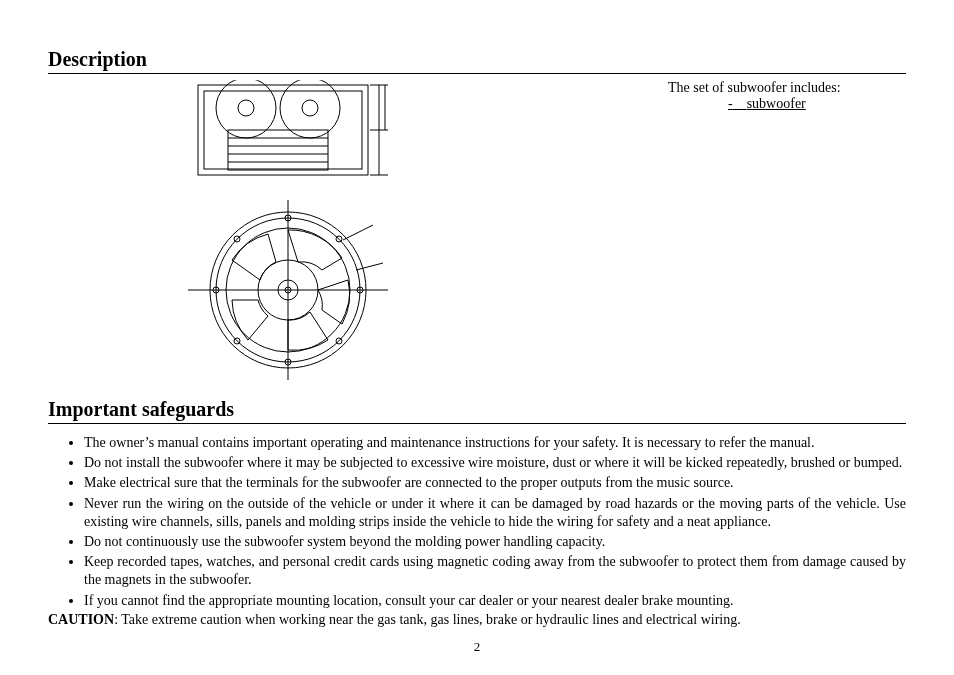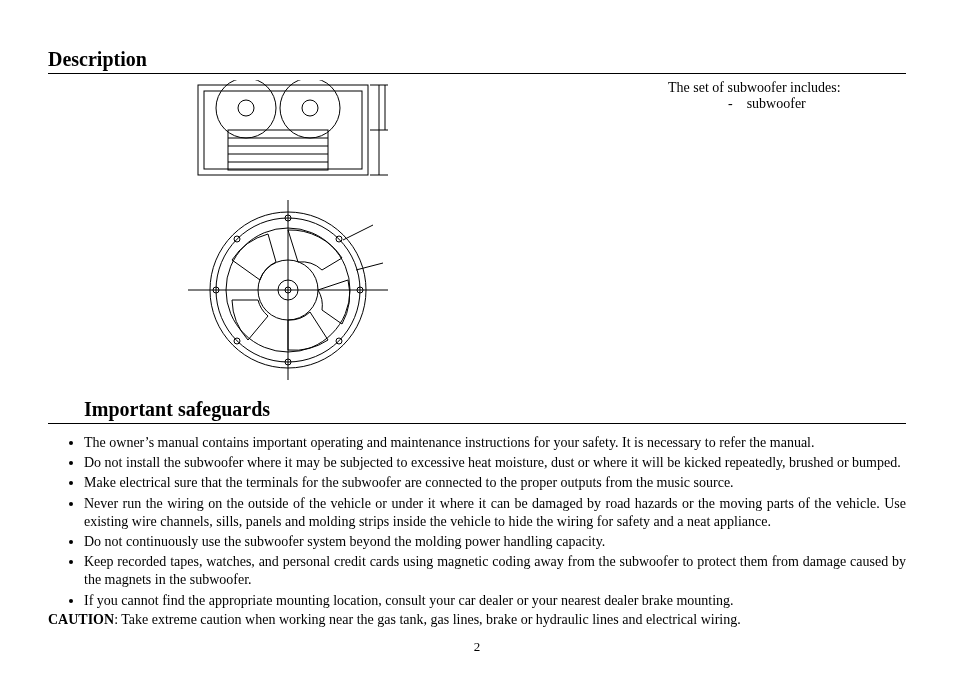--- a/index.html
+++ b/index.html
@@ -38,20 +38,21 @@
   .text-col {
     flex: 1;
     padding-left: 80px;
     font-size: 14px;
   }
   .includes-line {
     margin-top: 0;
   }
   .includes-item {
     padding-left: 60px;
+    text-decoration: underline;
   }
   .bullet-list {
     margin: 10px 0 0 0;
     padding-left: 26px;
     font-size: 14px;
   }
   .bullet-list li {
     text-align: justify;
     margin-bottom: 2px;
     line-height: 1.3;
@@ -144,26 +145,26 @@
     </div>
     <div class="text-col">
       <div class="includes-line">The set of subwoofer includes:</div>
       <div class="includes-item">
         <span>-</span>&nbsp;&nbsp;&nbsp;
         <span>subwoofer</span>
       </div>
     </div>
   </div>
 
-  <h2 class="section-title" style="margin-top:18px;margin-left:36px;">Important safeguards</h2>
+  <h2 class="section-title" style="margin-top:18px;">Important safeguards</h2>
   <hr class="hr">
 
   <ul class="bullet-list">
     <li>The owner’s manual contains important operating and maintenance instructions for your safety. It is necessary to refer the manual.</li>
-    <li>Do not install the subwoofer where it may be subjected to excessive heat moisture, dust or where it will be kicked repeatedly, brushed or bumped.</li>
+    <li>Do not install the subwoofer where it may be subjected to excessive wire moisture, dust or where it will be kicked repeatedly, brushed or bumped.</li>
     <li>Make electrical sure that the terminals for the subwoofer are connected to the proper outputs from the music source.</li>
     <li>Never run the wiring on the outside of the vehicle or under it where it can be damaged by road hazards or the moving parts of the vehicle. Use existing wire channels, sills, panels and molding strips inside the vehicle to hide the wiring for safety and a neat appliance.</li>
     <li>Do not continuously use the subwoofer system beyond the molding power handling capacity.</li>
     <li>Keep recorded tapes, watches, and personal credit cards using magnetic coding away from the subwoofer to protect them from damage caused by the magnets in the subwoofer.</li>
     <li>If you cannot find the appropriate mounting location, consult your car dealer or your nearest dealer brake mounting.</li>
   </ul>
   <p class="caution">
     <b>CAUTION</b><span>: Take extreme caution when working near the gas tank, gas lines, brake or hydraulic lines and electrical wiring.</span>
   </p>
 

